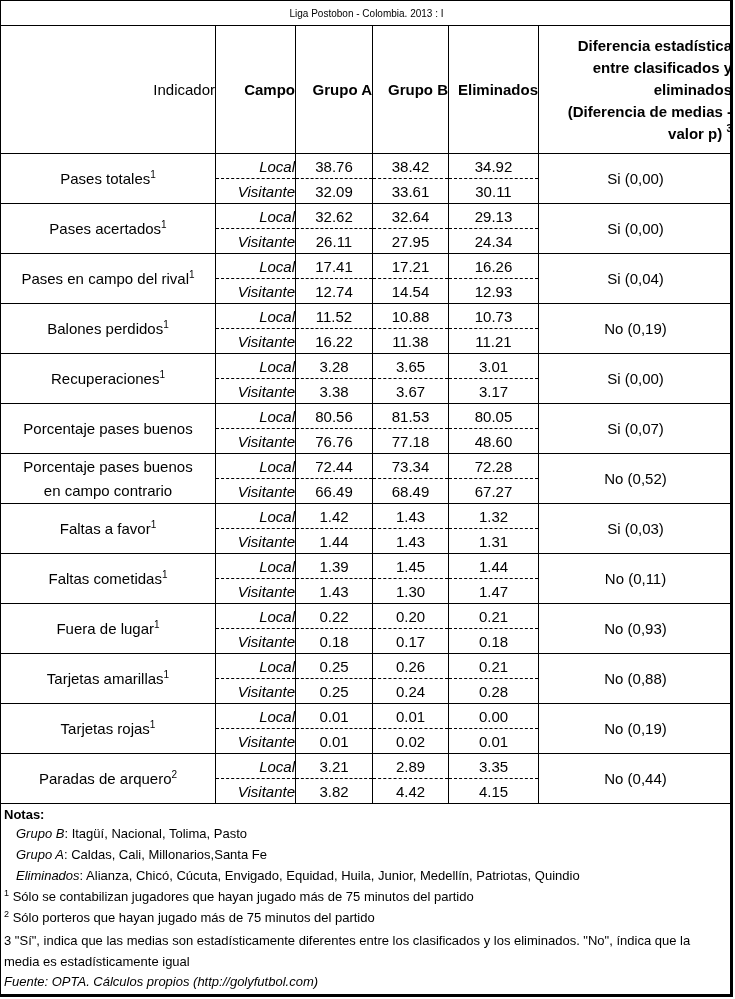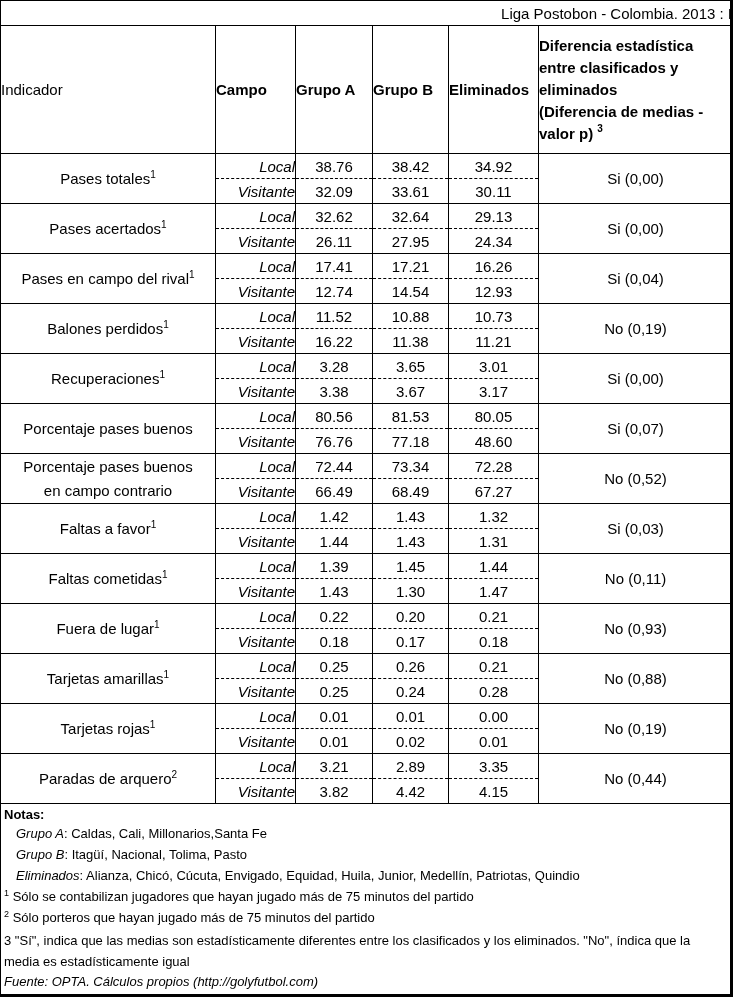--- a/index.html
+++ b/index.html
@@ -3,22 +3,22 @@
 <meta charset="utf-8">
 <style>
   html, body { margin: 0; padding: 0; background: #ffffff; }
   body { width: 735px; height: 999px; overflow: hidden; position: relative;
          font-family: "Liberation Sans", "DejaVu Sans", sans-serif; color: #000; }
   #frame { position: absolute; left: 0; top: 0; width: 733px; height: 997px;
            border-top: 1px solid #000; border-left: 1px solid #000;
            border-right: 3px solid #000; border-bottom: 3px solid #000; box-sizing: border-box; }
   table { position: absolute; left: 0; top: 0; border-collapse: collapse; table-layout: fixed; width: 732px; }
   td, th { border: 1px solid #000; padding: 0; font-size: 15px; line-height: 17px; }
-  .title { height: 24px; text-align: right; font-weight: normal; font-size: 15px; }
-  .hdr { height: 127px; text-align: left; vertical-align: middle; }
+  .title { height: 24px; text-align: center; font-weight: normal; font-size: 10px; }
+  .hdr { height: 127px; text-align: right; vertical-align: middle; }
   .hdr.bold { font-weight: bold; }
   .hdr.normal { font-weight: normal; }
   .hdr-diff { font-weight: bold; line-height: 22px; }
   .ind { text-align: center; vertical-align: middle; font-size: 15px; }
   .ind sup { font-size: 10px; vertical-align: 6px; line-height: 0; }
   .campo { font-style: italic; text-align: right; padding-left: 3px; height: 24px; margin-top: 41px; }
   .num { text-align: center; height: 24px; }
   .r-top td.campo, .r-top td.num { border-bottom: 1px dashed #000; }
   .r-bot td.campo, .r-bot td.num { border-top: 1px dashed #000; }
   .diff { text-align: center; vertical-align: middle; }
@@ -243,20 +243,20 @@
         <td class="campo">Visitante</td>
         <td class="num">3.82</td>
         <td class="num">4.42</td>
         <td class="num">4.15</td>
       </tr>
     </tbody>
 </table>
 
 <div id="notes">
   <div class="nt-title">Notas:</div>
+  <div class="indent"><i>Grupo B</i><span>: Itagüí, Nacional, Tolima, Pasto</span></div>
   <div class="indent"><i>Grupo A</i><span>: Caldas, Cali, Millonarios,Santa Fe</span></div>
-  <div class="indent"><i>Grupo B</i><span>: Itagüí, Nacional, Tolima, Pasto</span></div>
   <div class="indent"><i>Eliminados</i><span>: Alianza, Chicó, Cúcuta, Envigado, Equidad, Huila, Junior, Medellín, Patriotas, Quindio</span></div>
   <div><sup>1</sup><span> Sólo se contabilizan jugadores que hayan jugado más de 75 minutos del partido</span></div>
   <div><sup>2</sup><span> Sólo porteros que hayan jugado más de 75 minutos del partido</span></div>
   <div class="multi">3 "Sí", indica que las medias son estadísticamente diferentes entre los clasificados y los eliminados. "No", índica que la media es estadísticamente igual</div>
   <div class="src">Fuente: OPTA. Cálculos propios (http://golyfutbol.com)</div>
 </div>
 
 </body></html>

